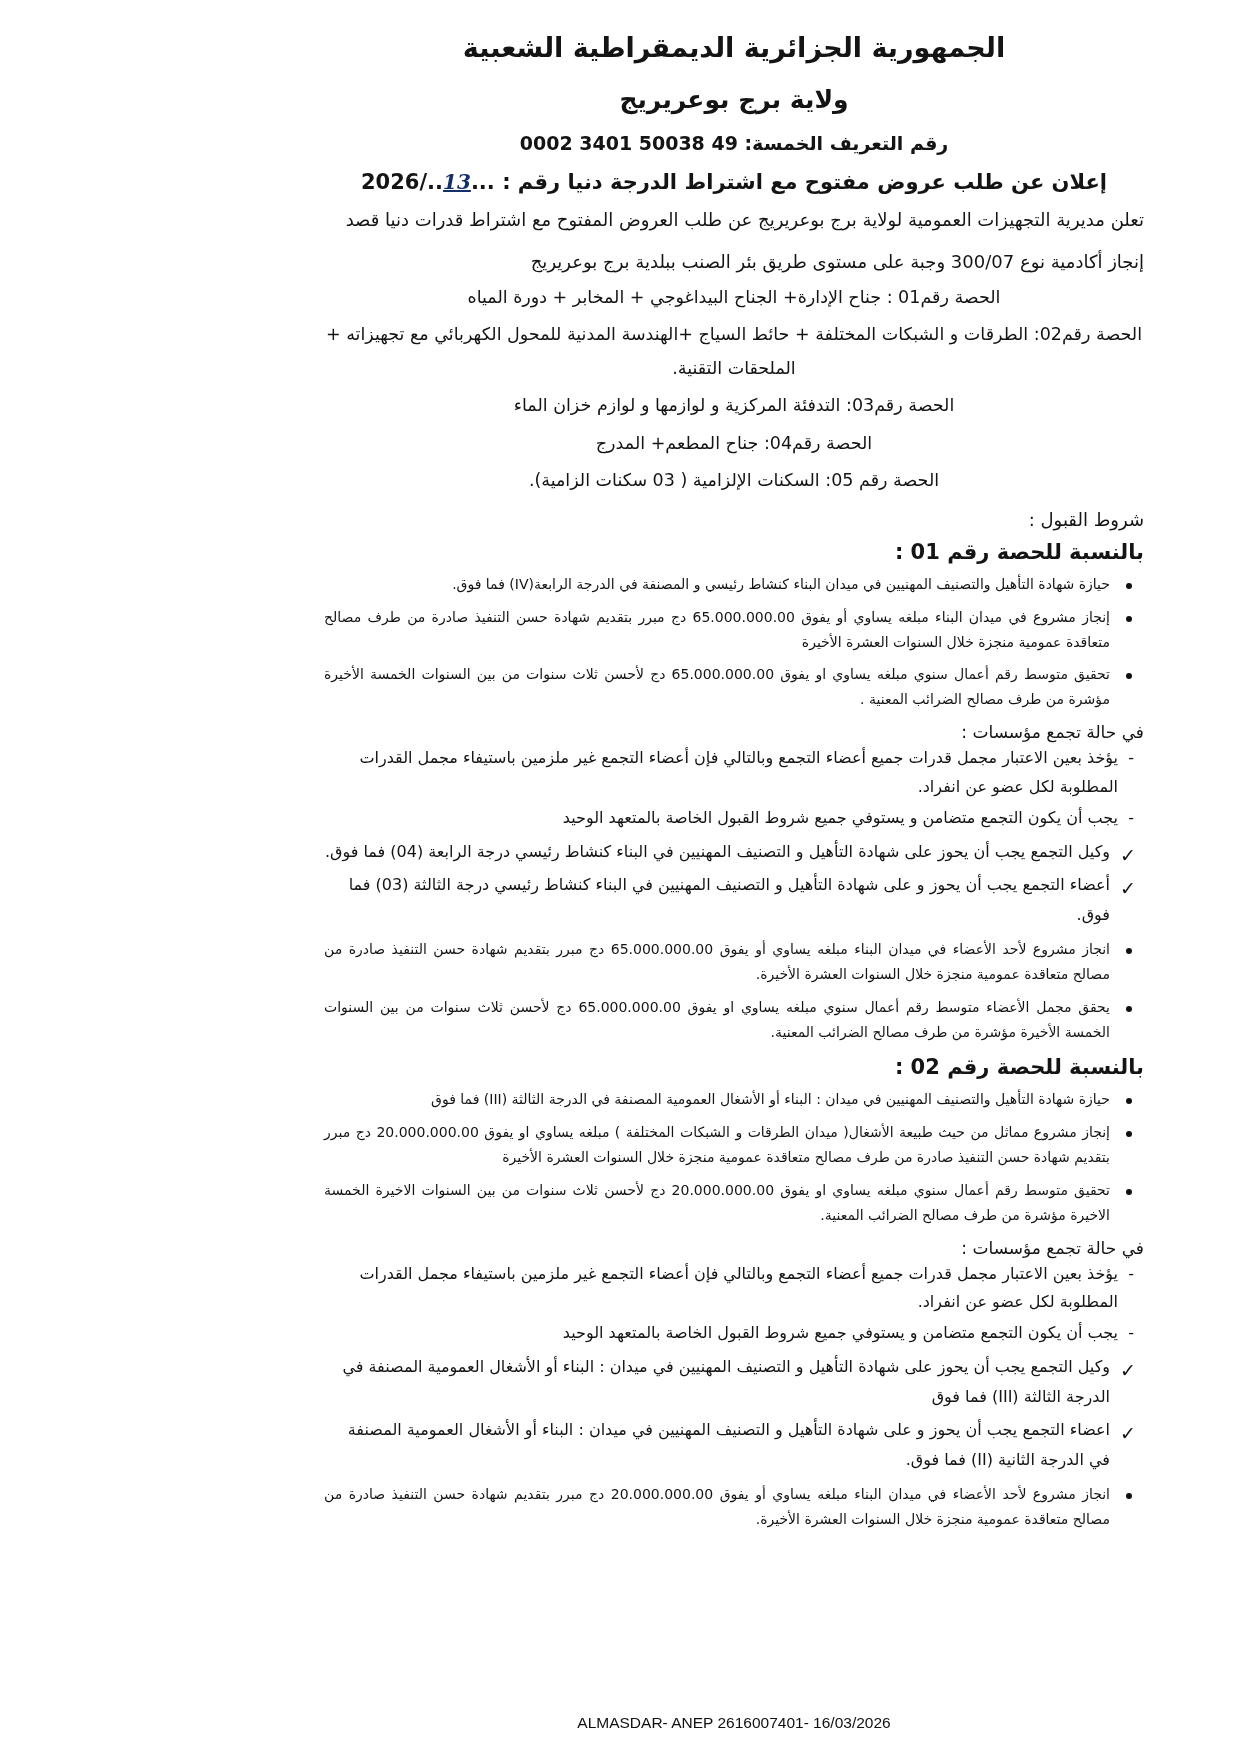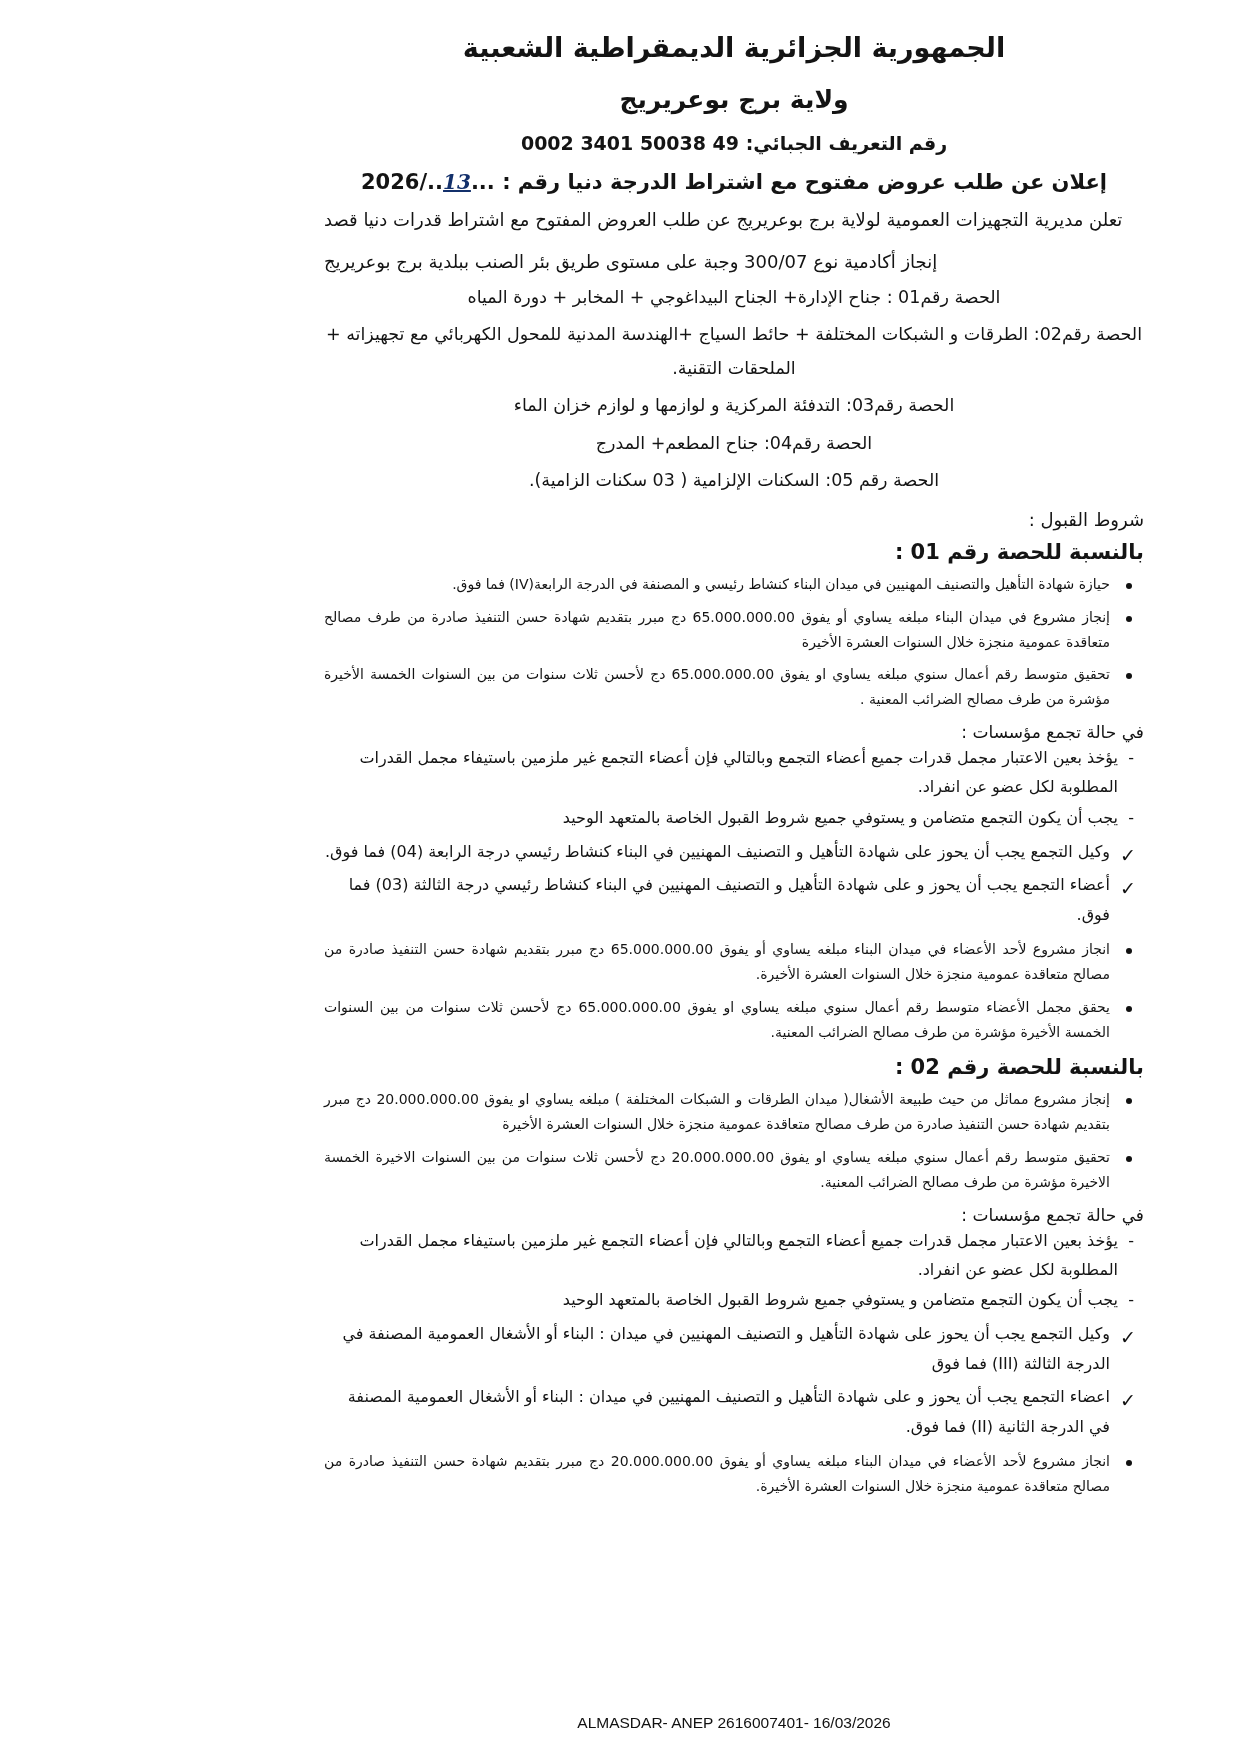--- a/index.html
+++ b/index.html
@@ -70,21 +70,21 @@
     font-family: "DejaVu Serif", "Liberation Serif", serif;
     font-style: italic;
     color: #13306b;
     font-size: 20px;
     text-decoration: underline;
   }
   .para {
     font-size: 18px;
     line-height: 1.75;
     margin: 10px 0 0 0;
-    text-align: left;
+    text-align: right;
   }
   .lot {
     font-size: 17.5px;
     line-height: 1.95;
     margin: 3px 0 0 0;
     text-align: center;
   }
   .cond-label {
     font-size: 18px;
     margin: 12px 0 0 0;
@@ -185,21 +185,21 @@
 </head>
 <body>
 
 <div class="page">
   <div class="topline"></div>
 
   <div class="hdr1 center">الجمهورية الجزائرية الديمقراطية الشعبية</div>
   <div class="hdr2 center">ولاية برج بوعريريج</div>
 
   <div class="nif">
-    <span>رقم التعريف الجبائي:</span>
+    <span>رقم التعريف الخمسة:</span>
     <span class="lat">0002 3401 50038 49</span>
   </div>
 
   <div class="title-line">
     <span>إعلان عن طلب عروض مفتوح مع اشتراط الدرجة دنيا رقم : ...</span><span class="handwritten">13</span><span>../2026</span>
   </div>
 
   <div class="para">تعلن مديرية التجهيزات العمومية  لولاية برج بوعريريج عن طلب العروض المفتوح مع اشتراط قدرات دنيا قصد</div>
   <div class="para">إنجاز أكادمية نوع 300/07 وجبة  على مستوى طريق بئر الصنب ببلدية برج بوعريريج</div>
 
@@ -226,20 +226,21 @@
     <li><span class="chk">✓</span><span>وكيل التجمع يجب أن يحوز على شهادة التأهيل و التصنيف المهنيين في البناء كنشاط رئيسي درجة الرابعة (04) فما فوق.</span></li>
     <li><span class="chk">✓</span><span>أعضاء التجمع يجب أن يحوز و على شهادة التأهيل و التصنيف المهنيين في البناء كنشاط رئيسي درجة الثالثة (03) فما فوق.</span></li>
   </ul>
   <ul class="bullets">
     <li>انجاز مشروع لأحد الأعضاء في ميدان البناء مبلغه يساوي أو يفوق 65.000.000.00 دج   مبرر بتقديم شهادة حسن التنفيذ صادرة من مصالح متعاقدة عمومية منجزة خلال السنوات العشرة الأخيرة.</li>
     <li>يحقق مجمل الأعضاء متوسط رقم أعمال  سنوي مبلغه يساوي او يفوق   65.000.000.00 دج لأحسن ثلاث سنوات من بين السنوات الخمسة الأخيرة  مؤشرة من طرف مصالح الضرائب المعنية.</li>
   </ul>
 
   <div class="sec-title">بالنسبة للحصة رقم 02 :</div>
   <ul class="bullets">
+    <li>حيازة  شهادة التأهيل والتصنيف المهنيين في ميدان :  البناء أو الأشغال العمومية  المصنفة في الدرجة الثالثة (III)  فما فوق</li>
     <li>إنجاز مشروع مماثل من حيث طبيعة الأشغال( ميدان الطرقات و الشبكات المختلفة ) مبلغه يساوي او يفوق 20.000.000.00 دج  مبرر بتقديم شهادة حسن التنفيذ صادرة من طرف مصالح متعاقدة عمومية منجزة خلال السنوات العشرة الأخيرة</li>
     <li>تحقيق متوسط رقم أعمال  سنوي مبلغه يساوي او يفوق   20.000.000.00 دج لأحسن ثلاث سنوات من بين السنوات الاخيرة الخمسة الاخيرة  مؤشرة من طرف مصالح الضرائب المعنية.</li>
   </ul>
   <div class="grp-label">في حالة تجمع مؤسسات :</div>
   <ul class="dashes">
     <li>يؤخذ بعين الاعتبار مجمل قدرات جميع أعضاء التجمع وبالتالي فإن أعضاء التجمع غير ملزمين باستيفاء مجمل القدرات المطلوبة لكل عضو عن انفراد.</li>
     <li>يجب أن يكون التجمع متضامن و يستوفي جميع شروط القبول الخاصة بالمتعهد الوحيد</li>
   </ul>
   <ul class="checks">
     <li><span class="chk">✓</span><span>وكيل التجمع يجب أن يحوز على شهادة التأهيل و التصنيف المهنيين في ميدان : البناء أو الأشغال العمومية  المصنفة في الدرجة الثالثة (III)  فما فوق</span></li>

